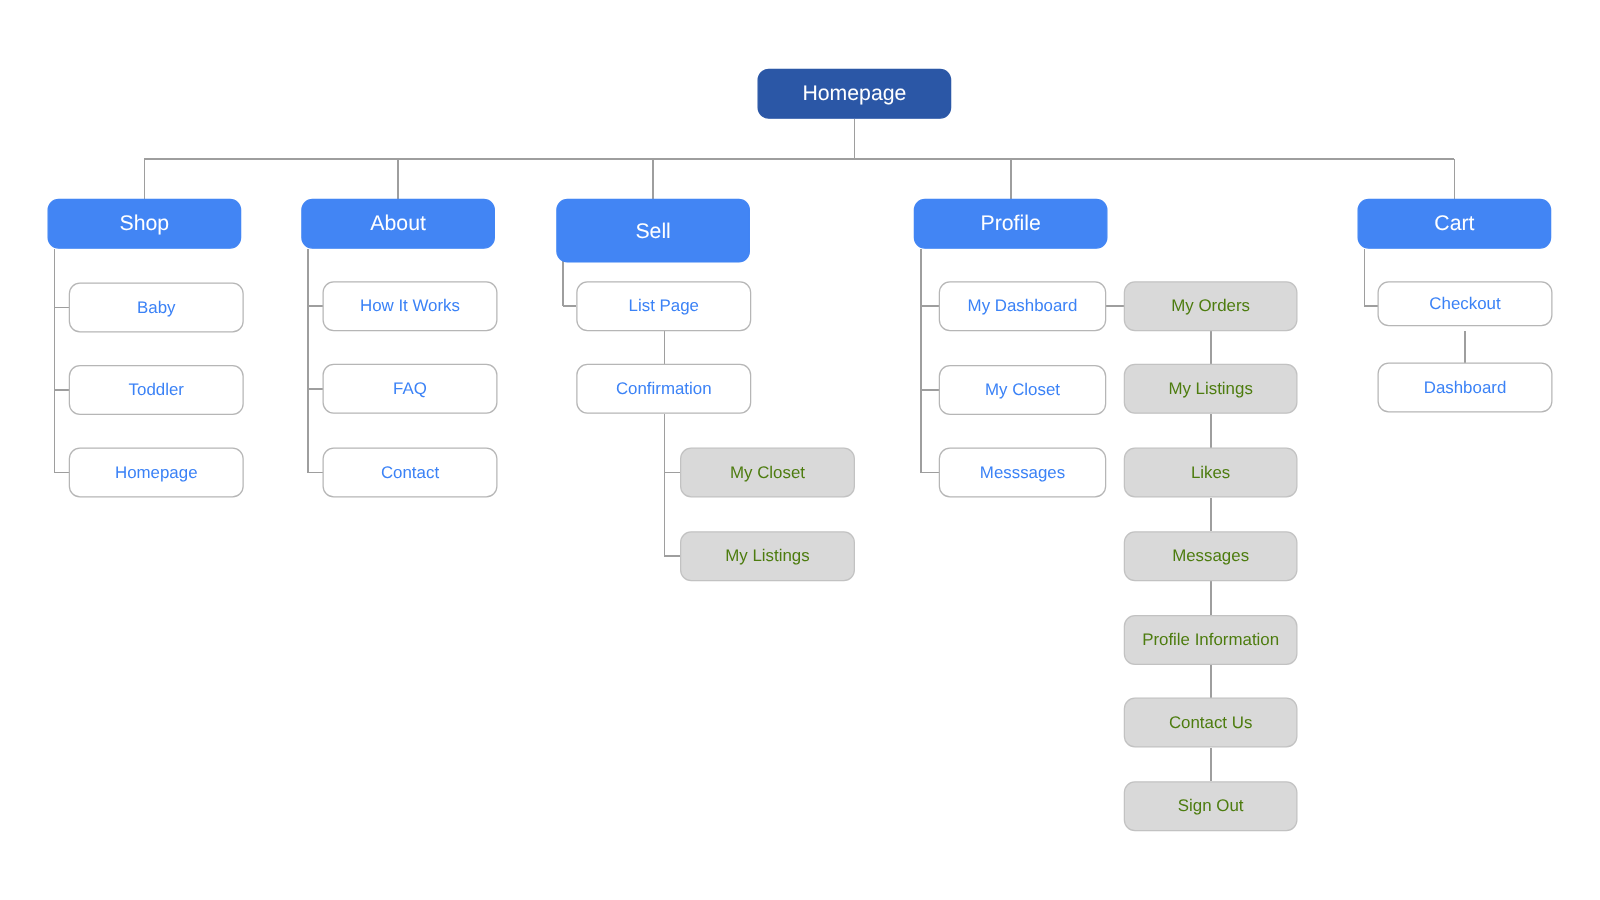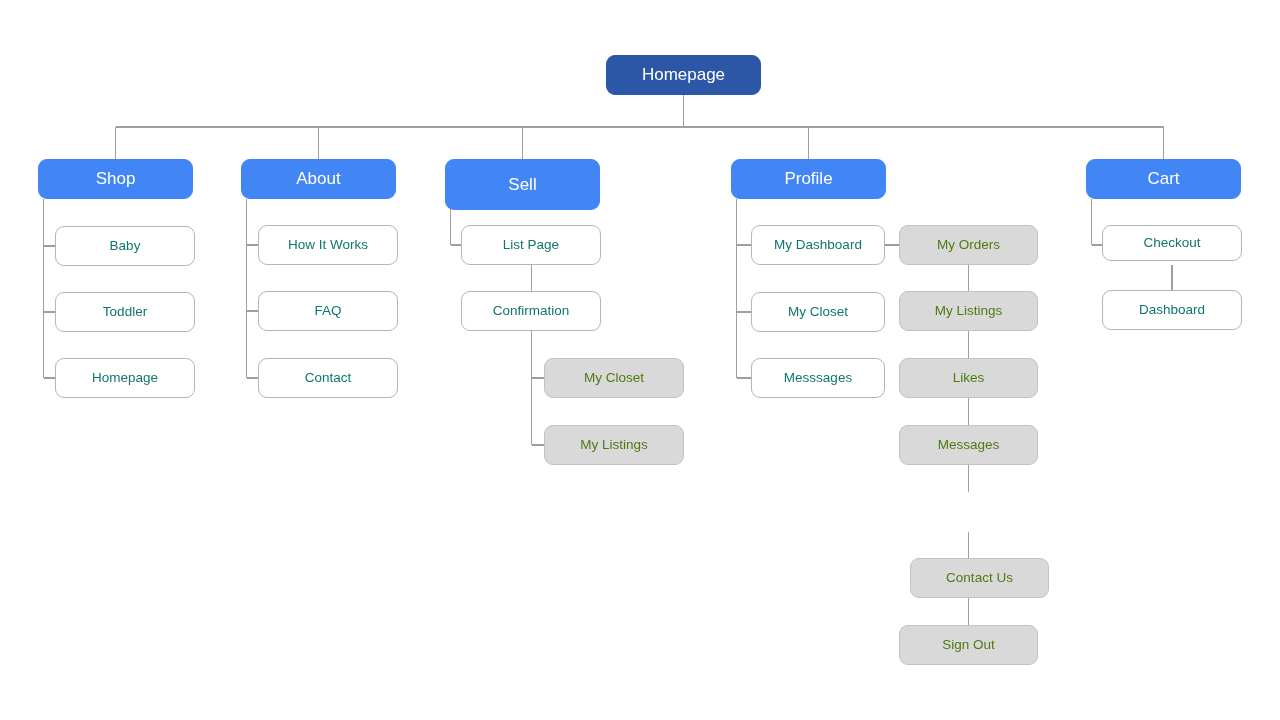--- a/index.html
+++ b/index.html
@@ -47,21 +47,21 @@
   }
   .node-section {
     background: #4285f4;
     color: #ffffff;
     border-radius: 9px;
     font-size: 17px;
     border: 1px solid #4285f4;
   }
   .node-page {
     background: #ffffff;
-    color: #0f766e;
+    color: #3b82f6;
     border: 1px solid #b6b6b6;
     border-radius: 9px;
     font-size: 13.5px;
   }
   .node-sub {
     background: #d9d9d9;
     color: #4d7c0f;
     border: 1px solid #c2c2c2;
     border-radius: 9px;
     font-size: 13.5px;
@@ -191,21 +191,24 @@
   </div>
   <div class="node node-sub" style="left: 899px; top: 291px; width: 139px; height: 40px;">
     <span class="node-label">My Listings</span>
   </div>
   <div class="node node-sub" style="left: 899px; top: 358px; width: 139px; height: 40px;">
     <span class="node-label">Likes</span>
   </div>
   <div class="node node-sub" style="left: 899px; top: 425px; width: 139px; height: 40px;">
     <span class="node-label">Messages</span>
   </div>
-  <div class="node node-sub" style="left: 899px; top: 558px; width: 139px; height: 40px; margin-left: 11px;">
+  <div class="node node-sub" style="left: 899px; top: 492px; width: 139px; height: 40px;">
+    <span class="node-label">Profile Information</span>
+  </div>
+  <div class="node node-sub" style="left: 899px; top: 558px; width: 139px; height: 40px;">
     <span class="node-label">Contact Us</span>
   </div>
   <div class="node node-sub" style="left: 899px; top: 625px; width: 139px; height: 40px;">
     <span class="node-label">Sign Out</span>
   </div>
 
   <div class="node node-page" style="left: 1102px; top: 225px; width: 140px; height: 36px;">
     <span class="node-label">Checkout</span>
   </div>
   <div class="node node-page" style="left: 1102px; top: 290px; width: 140px; height: 40px;">

